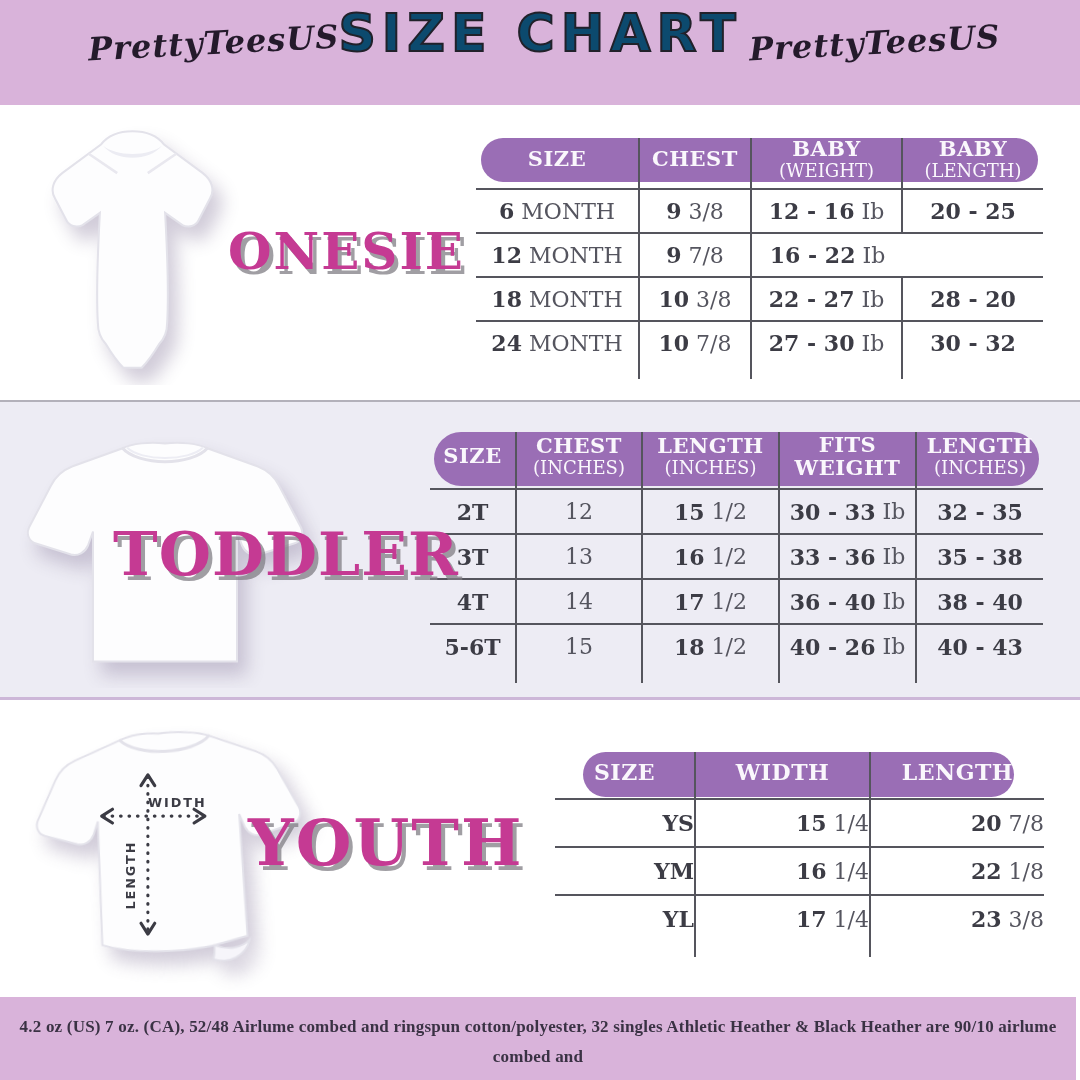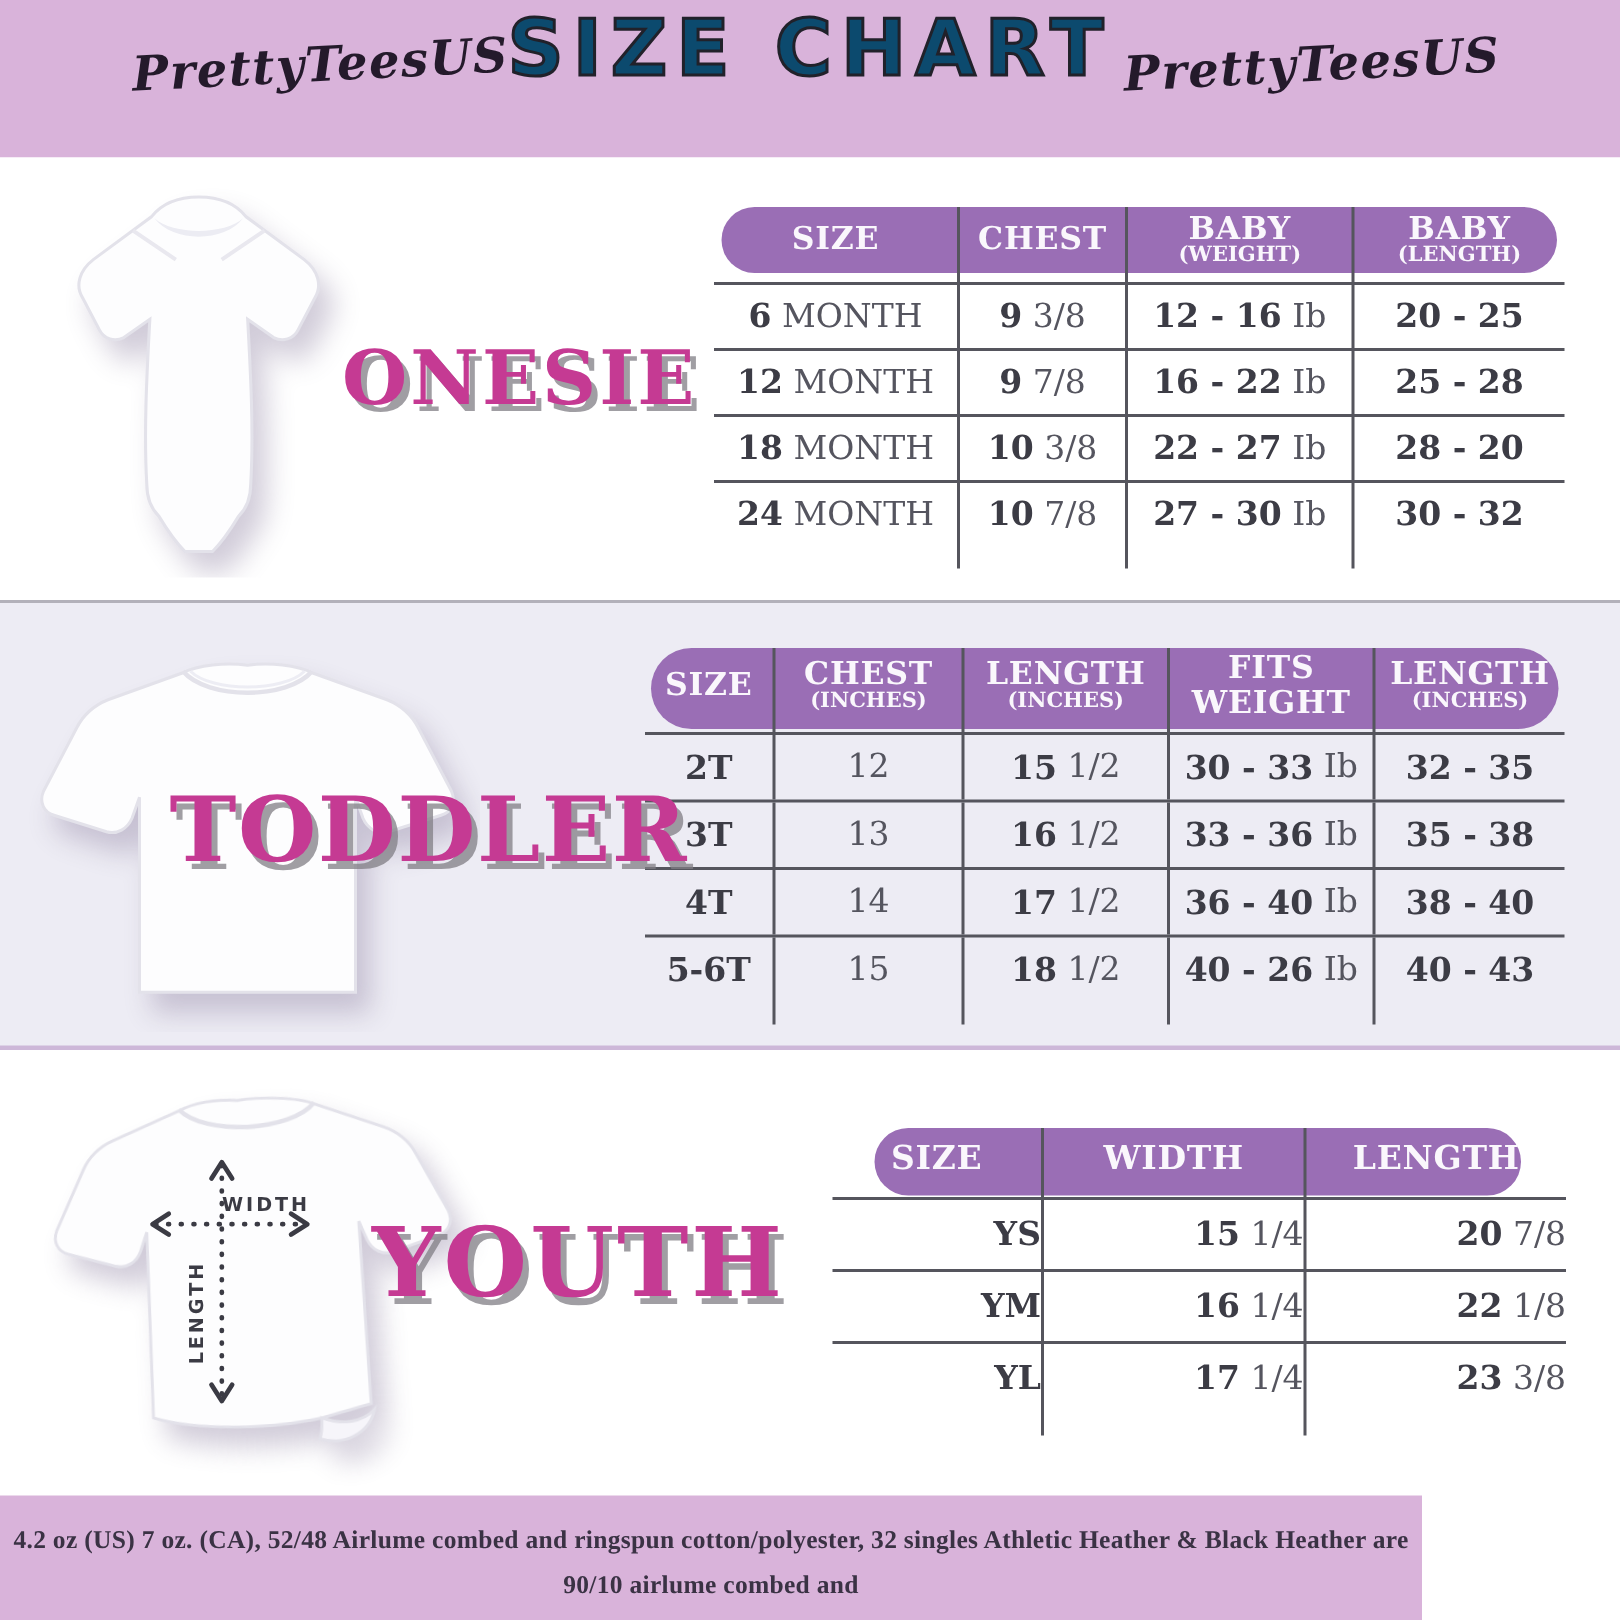--- a/index.html
+++ b/index.html
@@ -64,39 +64,39 @@
   .t-onesie .pill{height:44px;border-radius:22px;}
   .t-toddler .pill{height:54px;border-radius:27px;}
   .t-youth .pill{height:45px;border-radius:23px;}
 
   .th{position:relative;z-index:1;display:flex;flex-direction:column;justify-content:center;
       align-items:center;border-right:2px solid var(--table-line);font-weight:bold;
       font-size:21px;line-height:1.08;padding-bottom:7px;letter-spacing:0.5px;}
   .t-youth .th{font-size:22px;padding-bottom:4px;}
   .t-onesie .th{font-size:21px;}
   .th:last-child{border-right:none;}
-  .th .paren{font-weight:bold;font-size:14px;letter-spacing:0;}
+  .th .paren{font-weight:normal;font-size:18px;letter-spacing:0;}
 
   .tbody-row{border-bottom:2px solid var(--table-line);}
   .tbody-row.last{border-bottom:none;}
   .td{display:flex;justify-content:center;align-items:center;
       border-right:2px solid var(--table-line);height:42px;font-size:22px;}
   .t-toddler .td{height:43px;}
   .t-youth .td{height:46px;justify-content:flex-end;}
   .td:last-child{border-right:none;}
   .td b{font-weight:bold;color:var(--cell-dark);}
   .td span{font-weight:normal;color:var(--cell-light);}
   .td b + span{margin-left:7px;}
 
   .tail{display:grid;height:15px;}
   .tail .tcell{border-right:2px solid var(--table-line);}
   .tail .tcell:last-child{border-right:none;}
 
   
-  .footer{position:absolute;left:0;top:997px;width:948px;height:83px;background:var(--banner);
+  .footer{position:absolute;left:0;top:997px;width:1076px;height:83px;background:var(--banner);
           text-align:center;padding-top:15px;font-family:"Liberation Serif",serif;
           font-weight:bold;font-size:17px;line-height:1.75;color:#3a3244;letter-spacing:0.2px;}
 
   .diagram-text{font-family:"DejaVu Sans",sans-serif;font-weight:bold;letter-spacing:2px;
                 fill:#3b3b44;font-size:13px;}
 </style>
 </head>
 <body>
 
 <div class="page">
@@ -162,23 +162,20 @@
             <b>12</b>
             <span>MONTH</span>
           </div>
           <div class="td">
             <b>9</b>
             <span>7/8</span>
           </div>
           <div class="td">
             <b>16 - 22</b>
             <span>Ib</span>
-          </div>
-          <div class="td">
-            <b>25 - 28</b>
           </div>
         </div>
         <div class="trow tbody-row" style="grid-template-columns: 164px 112px 151px 140px;">
           <div class="td">
             <b>18</b>
             <span>MONTH</span>
           </div>
           <div class="td">
             <b>10</b>
             <span>3/8</span>

